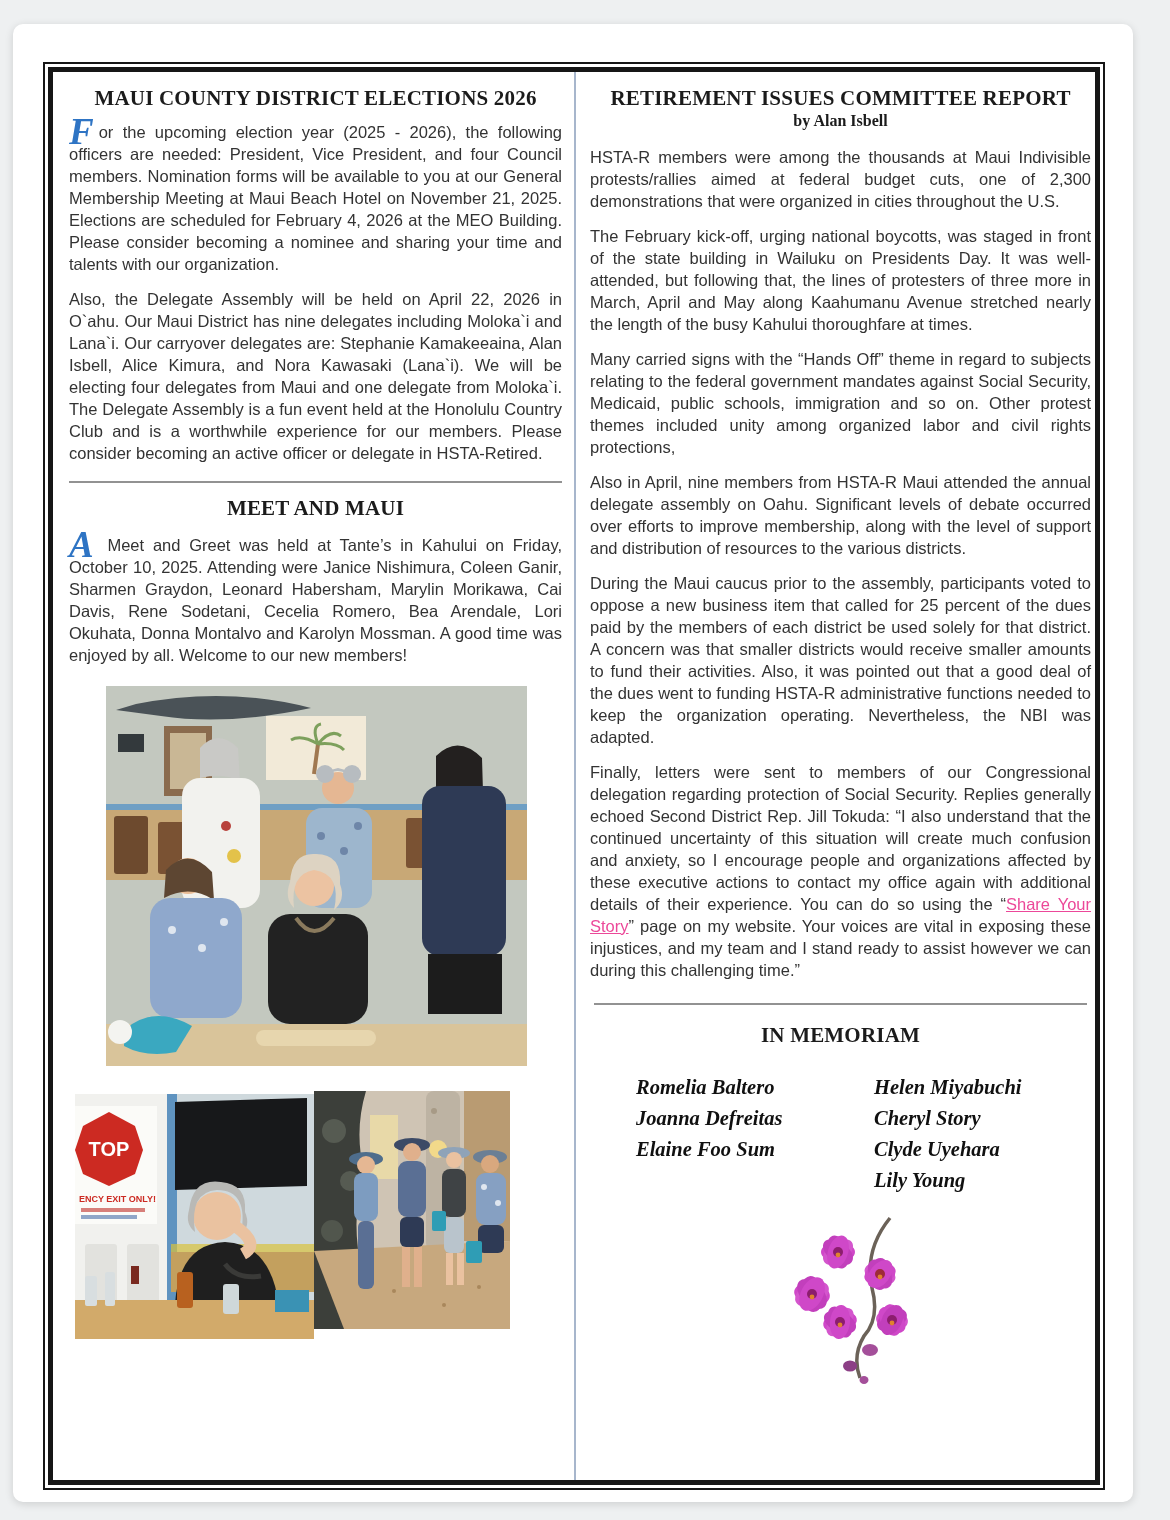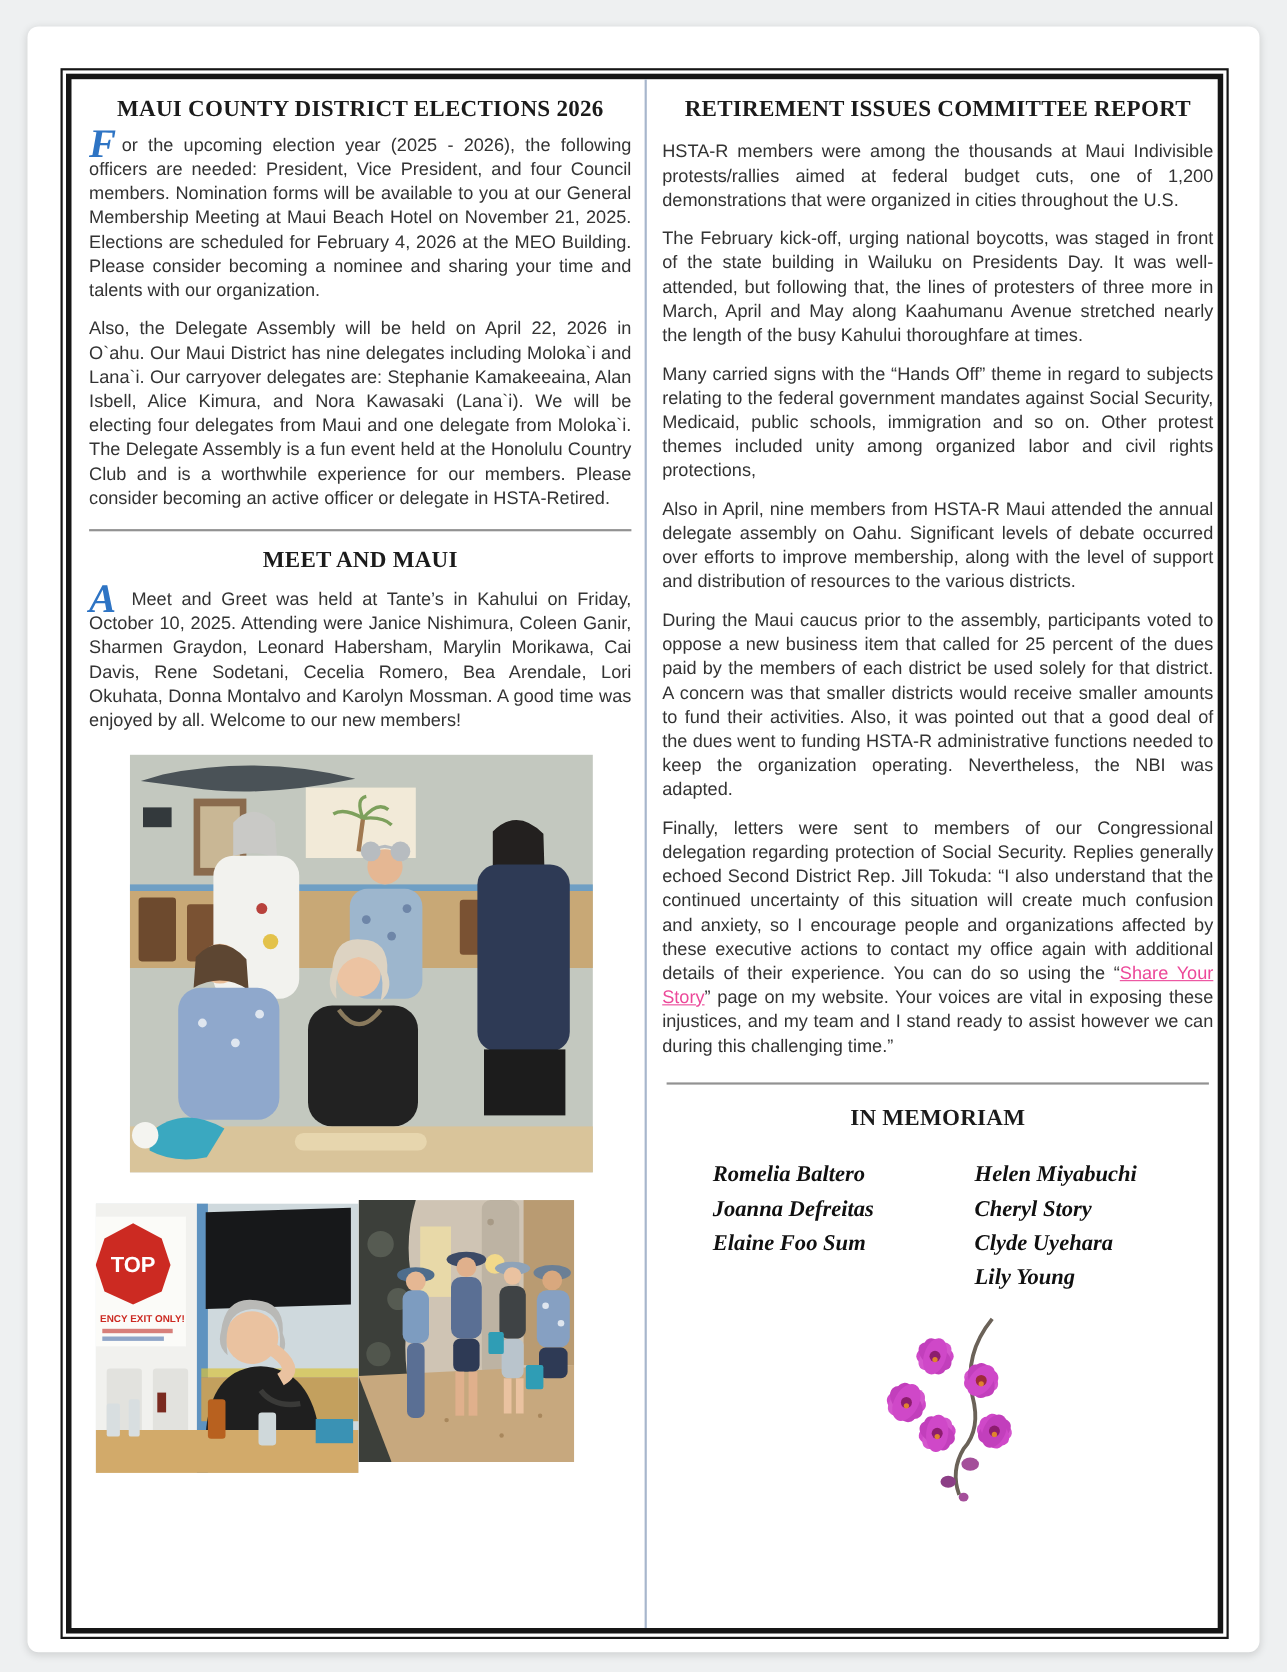--- a/index.html
+++ b/index.html
@@ -1,18 +1,18 @@
 <!DOCTYPE html>
 <html><head>
 <meta charset="utf-8">
 <style>
   * { margin:0; padding:0; box-sizing:border-box; }
   html,body { width:1170px; height:1520px; }
   body { background:#eef0f1; font-family:"Liberation Sans", sans-serif; position:relative; }
-  .sheet { position:absolute; left:25px; top:24px; width:1120px; height:1478px;
+  .sheet { position:absolute; left:13px; top:24px; width:1120px; height:1478px;
            background:#ffffff; border-radius:10px; box-shadow:0 2px 8px rgba(0,0,0,.14); }
   .frame { position:absolute; left:30px; top:38px; right:28px; bottom:12px;
            border:2px solid #161616; padding:3px; }
   .frame-inner { width:100%; height:100%; border:5px solid #161616; display:flex; overflow:hidden; background:#fff; }
   .col-left  { width:50%; padding:14px 12px 10px 16px; }
   .col-div   { width:2px; background:#a7b6cc; flex:none; }
   .col-right { flex:1; padding:14px 4px 10px 14px; }
 
   .headline { font-family:"Liberation Serif", serif; font-weight:700; font-size:21px;
               text-align:center; color:#1b1b1b; letter-spacing:.2px; }
@@ -199,22 +199,23 @@
               <rect x="118" y="120" width="14" height="20" rx="2" fill="#2f9db5"></rect>
             </g>
           </svg>
         </div>
       </div>
 
       <div class="col-div"></div>
 
       <div class="col-right">
         <div class="headline">RETIREMENT ISSUES COMMITTEE REPORT</div>
-
-        <p class="para" style="margin-top:16px">HSTA-R members were among the thousands at Maui Indivisible protests/rallies aimed at federal budget cuts, one of 1,200 demonstrations that were organized in cities throughout the U.S.</p>
+        <div class="byline">by Alan Isbell</div>
+
+        <p class="para" style="margin-top:16px">HSTA-R members were among the thousands at Maui Indivisible protests/rallies aimed at federal budget cuts, one of 2,300 demonstrations that were organized in cities throughout the U.S.</p>
         <p class="para">The February kick-off, urging national boycotts, was staged in front of the state building in Wailuku on Presidents Day. It was well-attended, but following that, the lines of protesters of three more in March, April and May along Kaahumanu Avenue stretched nearly the length of the busy Kahului thoroughfare at times.</p>
         <p class="para">Many carried signs with the “Hands Off” theme in regard to subjects relating to the federal government mandates against Social Security, Medicaid, public schools, immigration and so on. Other protest themes included unity among organized labor and civil rights protections,</p>
         <p class="para">Also in April, nine members from HSTA-R Maui attended the annual delegate assembly on Oahu. Significant levels of debate occurred over efforts to improve membership, along with the level of support and distribution of resources to the various districts.</p>
         <p class="para">During the Maui caucus prior to the assembly, participants voted to oppose a new business item that called for 25 percent of the dues paid by the members of each district be used solely for that district. A concern was that smaller districts would receive smaller amounts to fund their activities. Also, it was pointed out that a good deal of the dues went to funding HSTA-R administrative functions needed to keep the organization operating. Nevertheless, the NBI was adapted.</p>
         <p class="para"><span>Finally, letters were sent to members of our Congressional delegation regarding protection of Social Security. Replies generally echoed Second District Rep. Jill Tokuda: “I also understand that the continued uncertainty of this situation will create much confusion and anxiety, so I encourage people and organizations affected by these executive actions to contact my office again with additional details of their experience. You can do so using the “</span><a class="link">Share Your Story</a><span>” page on my website. Your voices are vital in exposing these injustices, and my team and I stand ready to assist however we can during this challenging time.”</span></p>
 
         <div class="rule-right"></div>
 
         <div class="headline mem-title">IN MEMORIAM</div>
 

